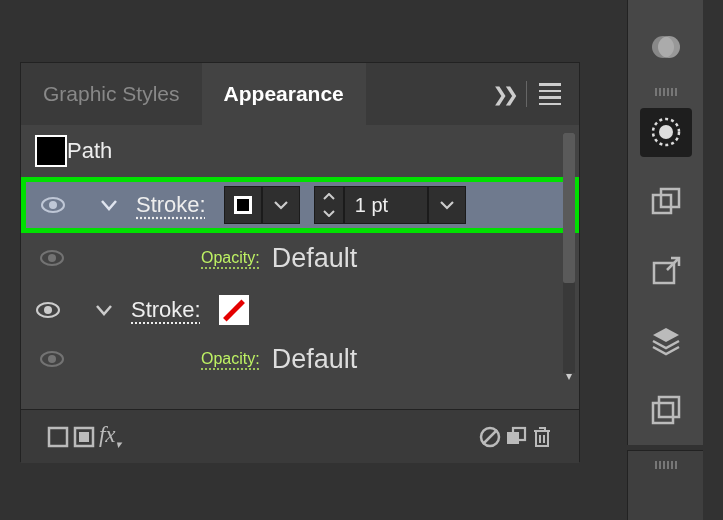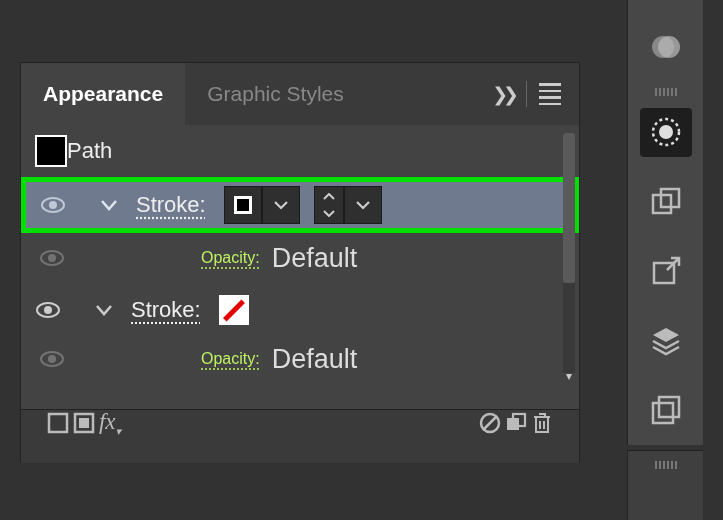--- a/index.html
+++ b/index.html
@@ -245,21 +245,21 @@
   }
   .panel-footer {
     position: absolute;
     bottom: 0;
     left: 0;
     right: 0;
     height: 54px;
     background: #3a3a3a;
     border-top: 1px solid #222;
     display:flex;
-    align-items:flex-start;
+    align-items:center;
     padding: 0 24px;
   }
   .footer-icon {
     width:26px;
     height:26px;
     display:flex;
     align-items:center;
     justify-content:center;
     cursor:pointer;
   }
@@ -321,22 +321,22 @@
   .right-lower .grip {
     margin: 10px auto 0;
     width: fit-content;
   }
 </style>
 </head>
 <body>
 
 <div class="panel-container">
   <div class="panel-tabs">
+    <div class="tab">Graphic Styles</div>
     <div class="tab active">Appearance</div>
-    <div class="tab">Graphic Styles</div>
     <div class="tabs-right">
       <div class="collapse-arrows">❯❯</div>
       <div class="vdiv"></div>
       <div class="menu-lines">
         <span></span>
           <span></span>
           <span></span>
           <span></span>
       </div>
     </div>
@@ -376,20 +376,21 @@
           </svg>
       </div>
       <div class="stepper">
         <svg width="14" height="8" viewBox="0 0 14 8">
             <path d="M2 6 L7 1 L12 6" fill="none" stroke="#ccc" stroke-width="2"></path>
           </svg>
         <svg width="14" height="8" viewBox="0 0 14 8">
             <path d="M2 2 L7 7 L12 2" fill="none" stroke="#ccc" stroke-width="2"></path>
           </svg>
       </div>
+      <div class="value-field">1 pt</div>
       <div class="well-dd">
         <svg width="16" height="10" viewBox="0 0 16 10">
             <path d="M2 2 L8 8 L14 2" fill="none" stroke="#ccc" stroke-width="2.2"></path>
           </svg>
       </div>
     </div>
 
     <div class="row opacity" style="position:relative">
       <div class="eye eye-dim eye-slot">
         <svg width="24" height="16" viewBox="0 0 24 16">

